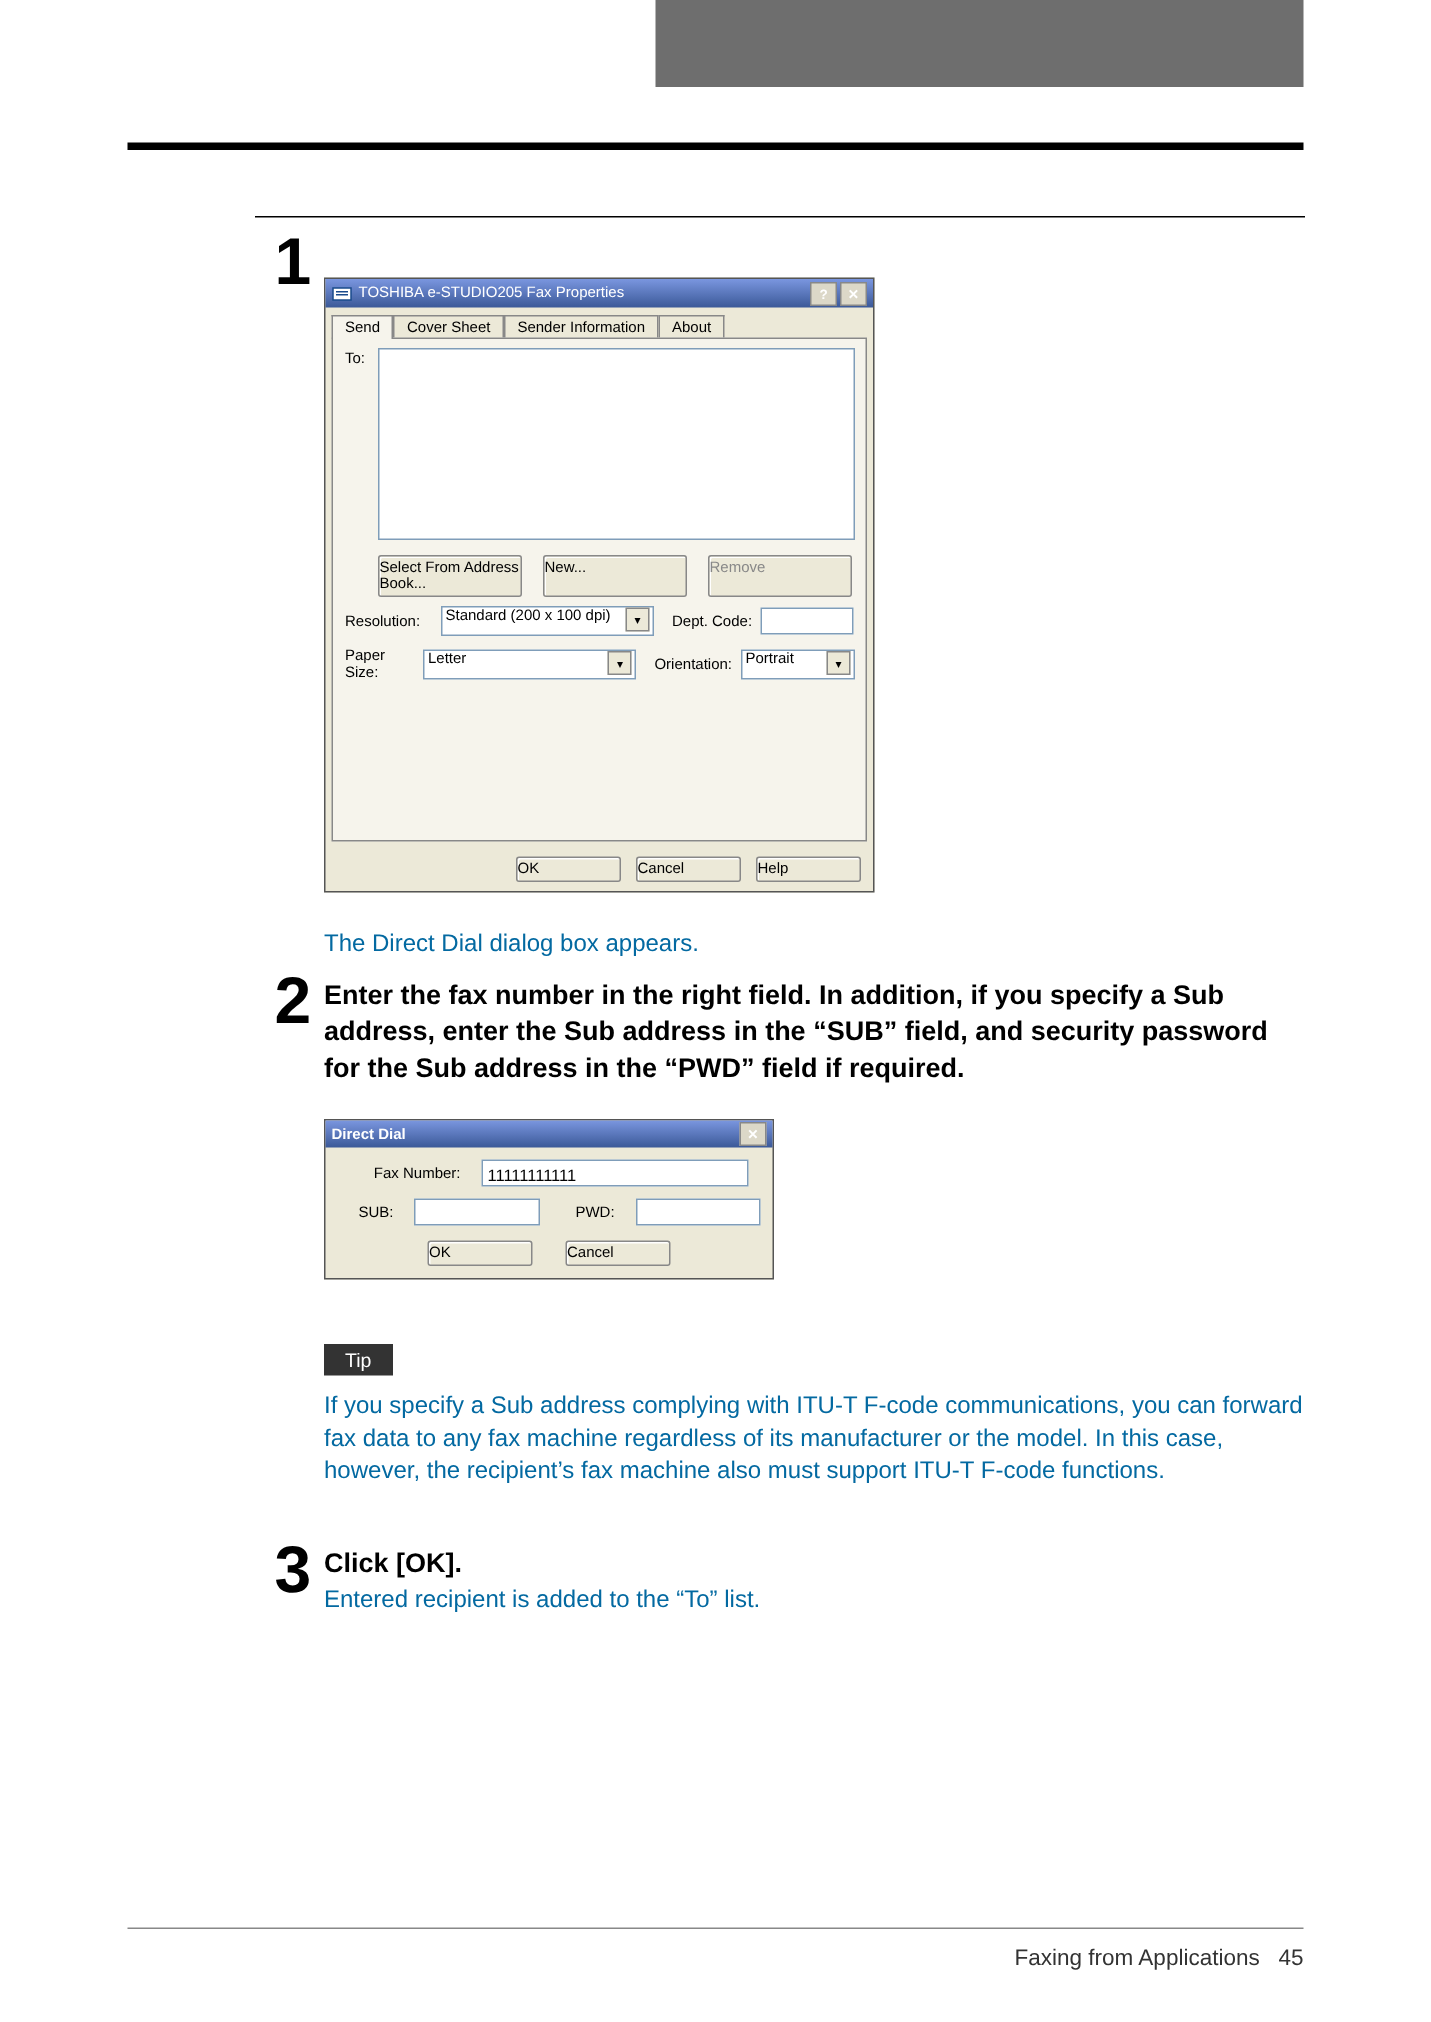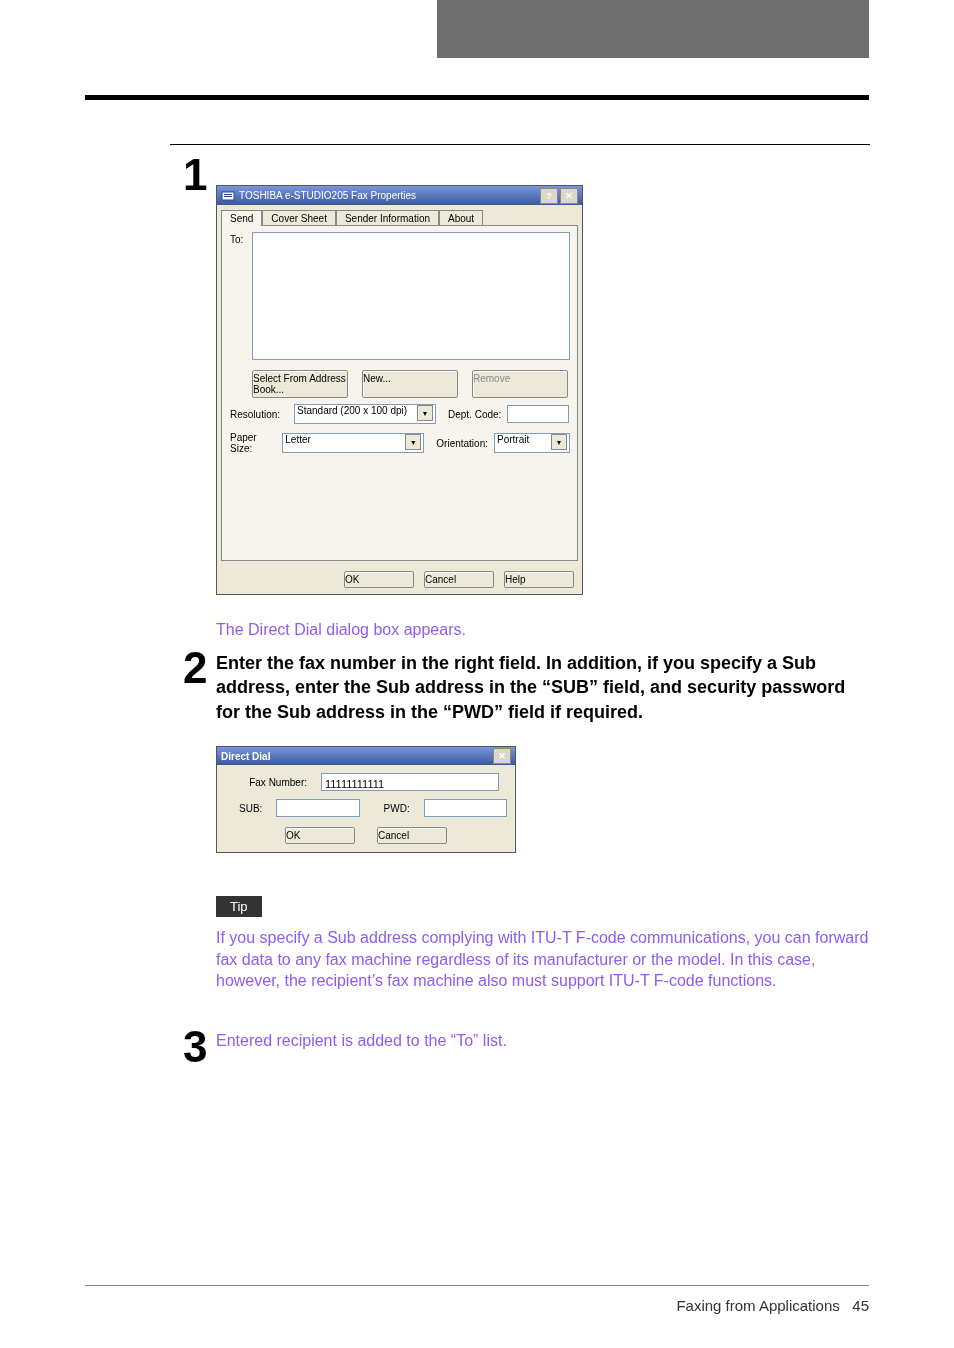--- a/index.html
+++ b/index.html
@@ -6,21 +6,21 @@
 .page{width:954px;height:1348px;position:relative;margin:0 auto;box-sizing:border-box}
 .gray-bar{position:absolute;top:0;left:437px;width:432px;height:58px;background:#6e6e6e}
 .black-rule{position:absolute;top:95px;left:85px;width:784px;height:5px;background:#000}
 .section-title{position:absolute;top:120px;left:170px;font-size:19px;font-weight:bold}
 .section-underline{position:absolute;top:144px;left:170px;width:700px;height:1px;background:#000}
 .step-num{font-size:44px;font-weight:bold;font-family:Arial,sans-serif;position:absolute}
 .step-heading{font-size:18px;font-weight:bold;line-height:1.35}
 .step1{position:absolute;top:156px;left:183px;width:680px}
 .step2{position:absolute;top:649px;left:183px;width:680px}
 .step3{position:absolute;top:1028px;left:183px;width:680px}
-.plain{font-size:16px;color:#8b5cf6;line-height:1.35}
+.plain{font-size:16px;color:#0369a1;line-height:1.35}
 
 .dlg1{position:absolute;top:185px;left:216px;width:365px;background:#ece9d8;border:1px solid #555;font-size:10px;color:#000}
 .dlg1 .titlebar{background:linear-gradient(#7a96df,#3b5998);height:19px;color:#fff;display:flex;align-items:center;padding:0 4px}
 .dlg1 .titlebar .wicon{width:14px;height:14px;margin-right:4px;display:inline-block}
 .dlg1 .titlebar .wicon svg{width:14px;height:14px}
 .dlg1 .titlebar .spacer{flex:1}
 .dlg1 .titlebar .wbtn{width:16px;height:14px;background:#dcd8c8;border:1px solid #888;margin-left:2px;display:flex;align-items:center;justify-content:center;font-size:9px;font-weight:bold}
 .dlg1 .tabrow{display:flex;padding:4px 4px 0 4px;gap:0}
 .dlg1 .tab{border:1px solid #888;border-bottom:none;padding:2px 8px;background:#ece9d8;font-size:10px;position:relative;top:1px}
 .dlg1 .tab.active{background:#f6f4ec;z-index:2}
@@ -159,20 +159,21 @@
     </div>
   </div>
 
   <div class="tip-area">
     <span class="tip-label">Tip</span>
     <div class="plain tip-text">If you specify a Sub address complying with ITU-T F-code communications, you can forward fax data to any fax machine regardless of its manufacturer or the model. In this case, however, the recipient’s fax machine also must support ITU-T F-code functions.</div>
   </div>
 
   <div class="step-num" style="top:1022px;left:183px">3</div>
   <div class="step3">
+    <div class="step-heading" style="margin-left:33px;margin-top:2px">Click [OK].</div>
     <div class="plain" style="margin-left:33px;margin-top:2px">Entered recipient is added to the “To” list.</div>
   </div>
 
   <div class="footer-rule"></div>
   <div class="footer-text">
     <span>Faxing from Applications</span>&nbsp;&nbsp;&nbsp;<span>45</span>
   </div>
 
 </div>
 

